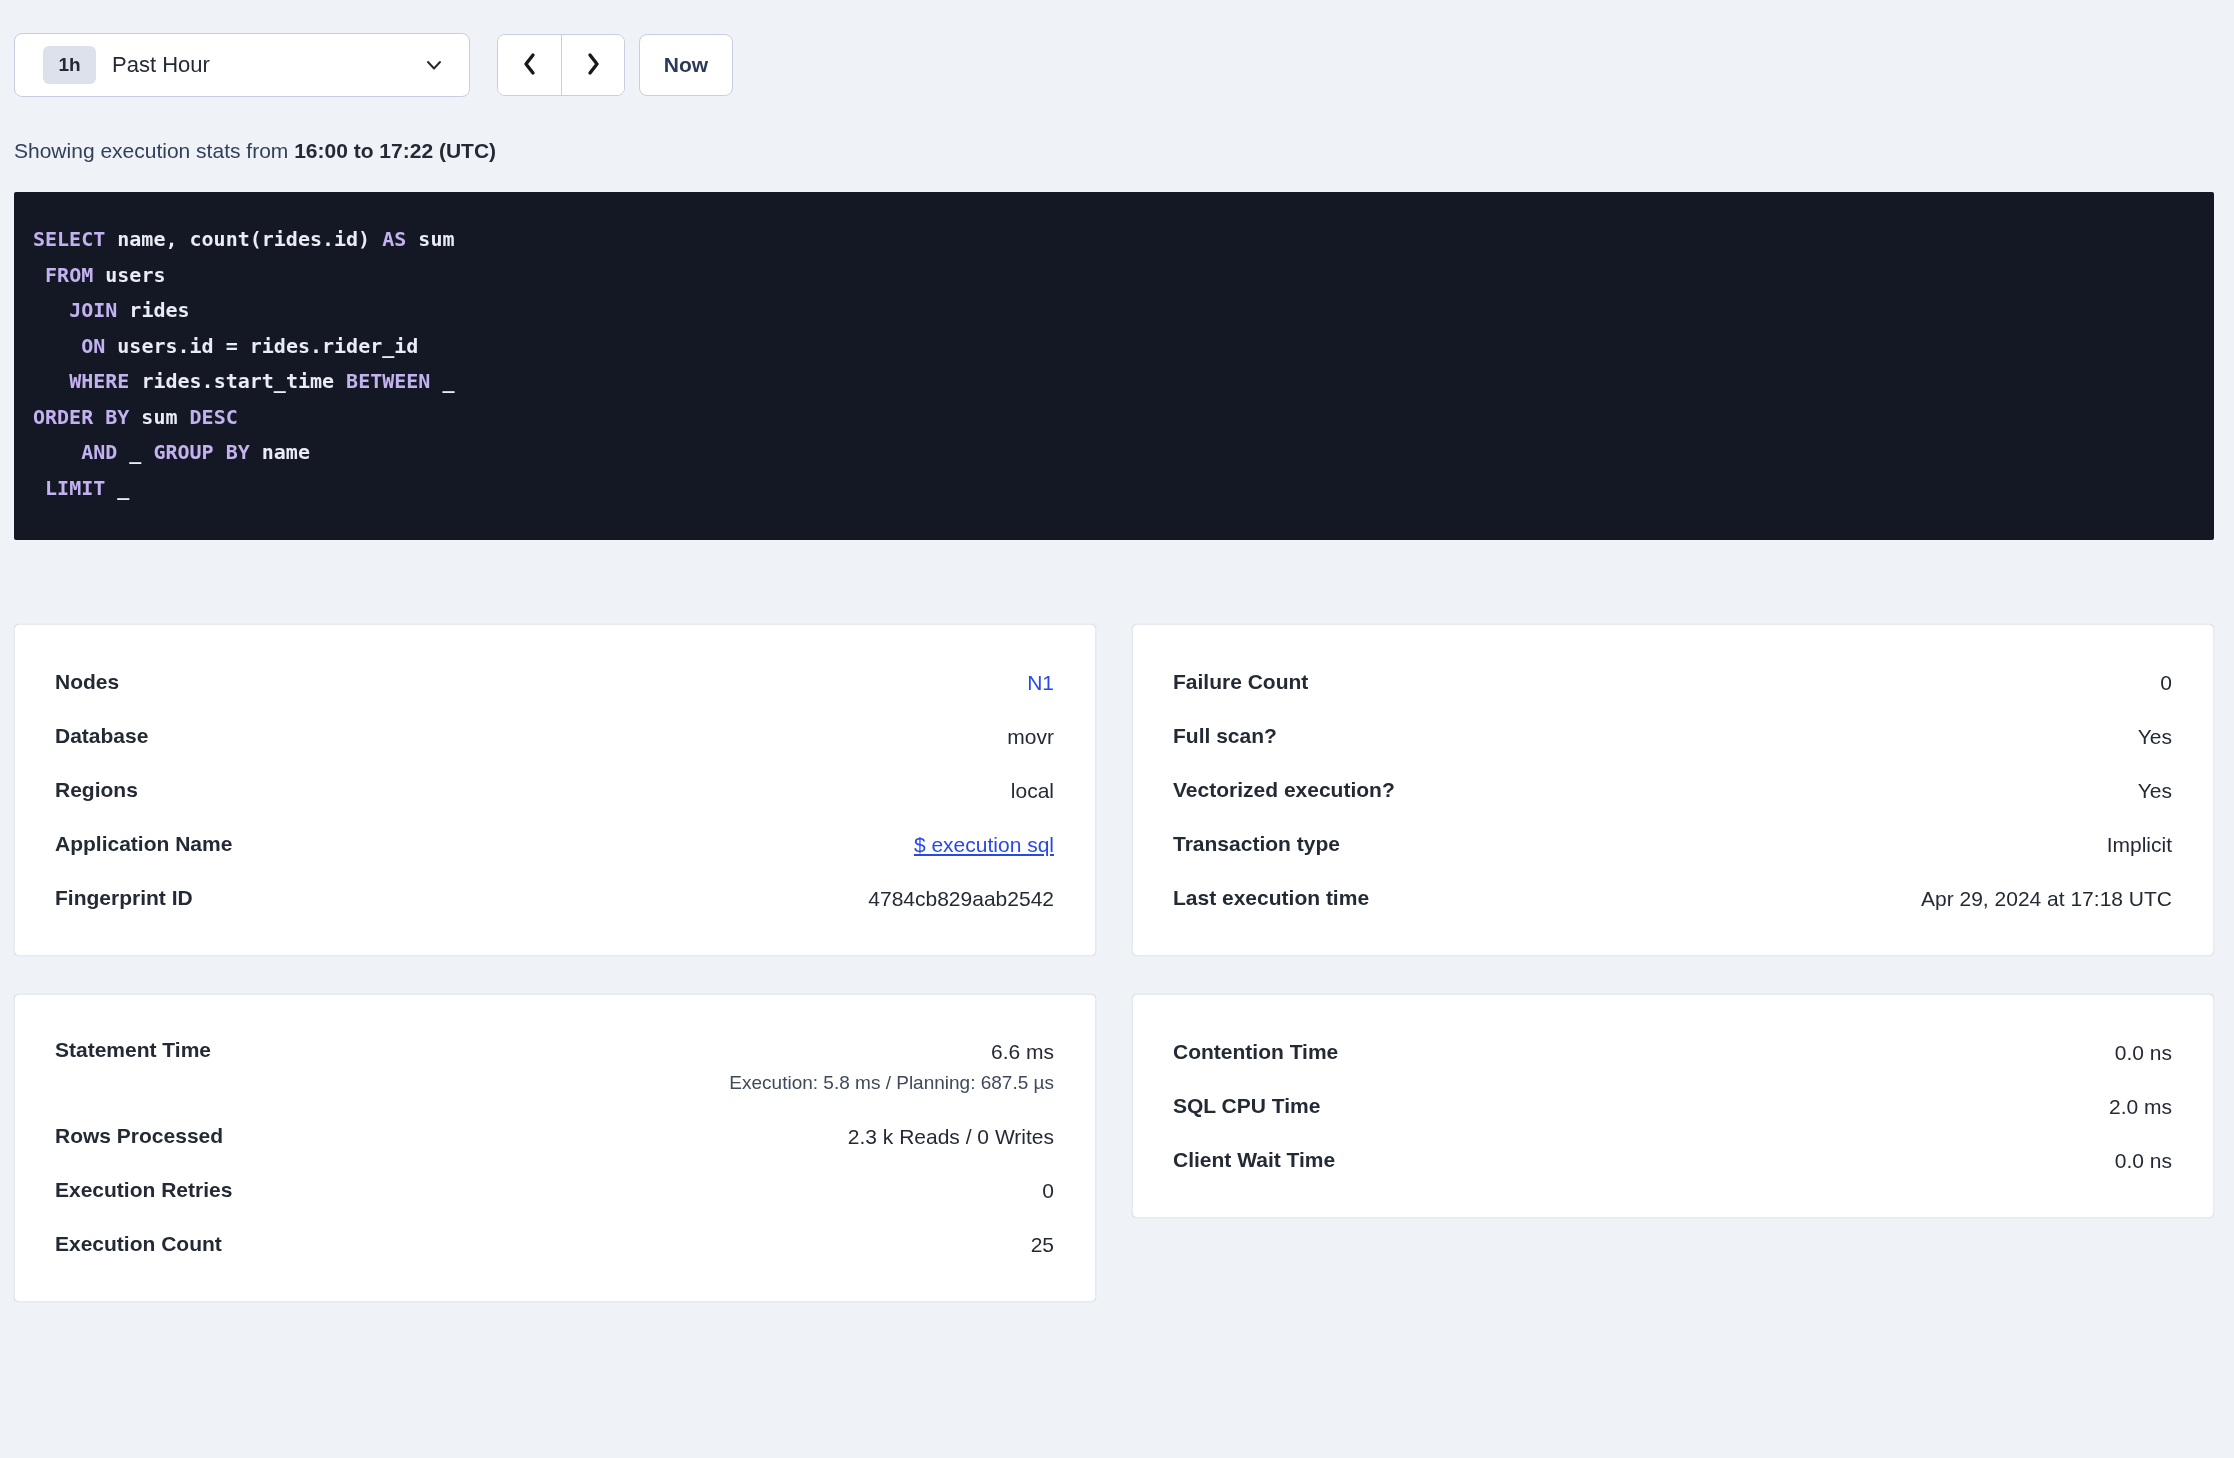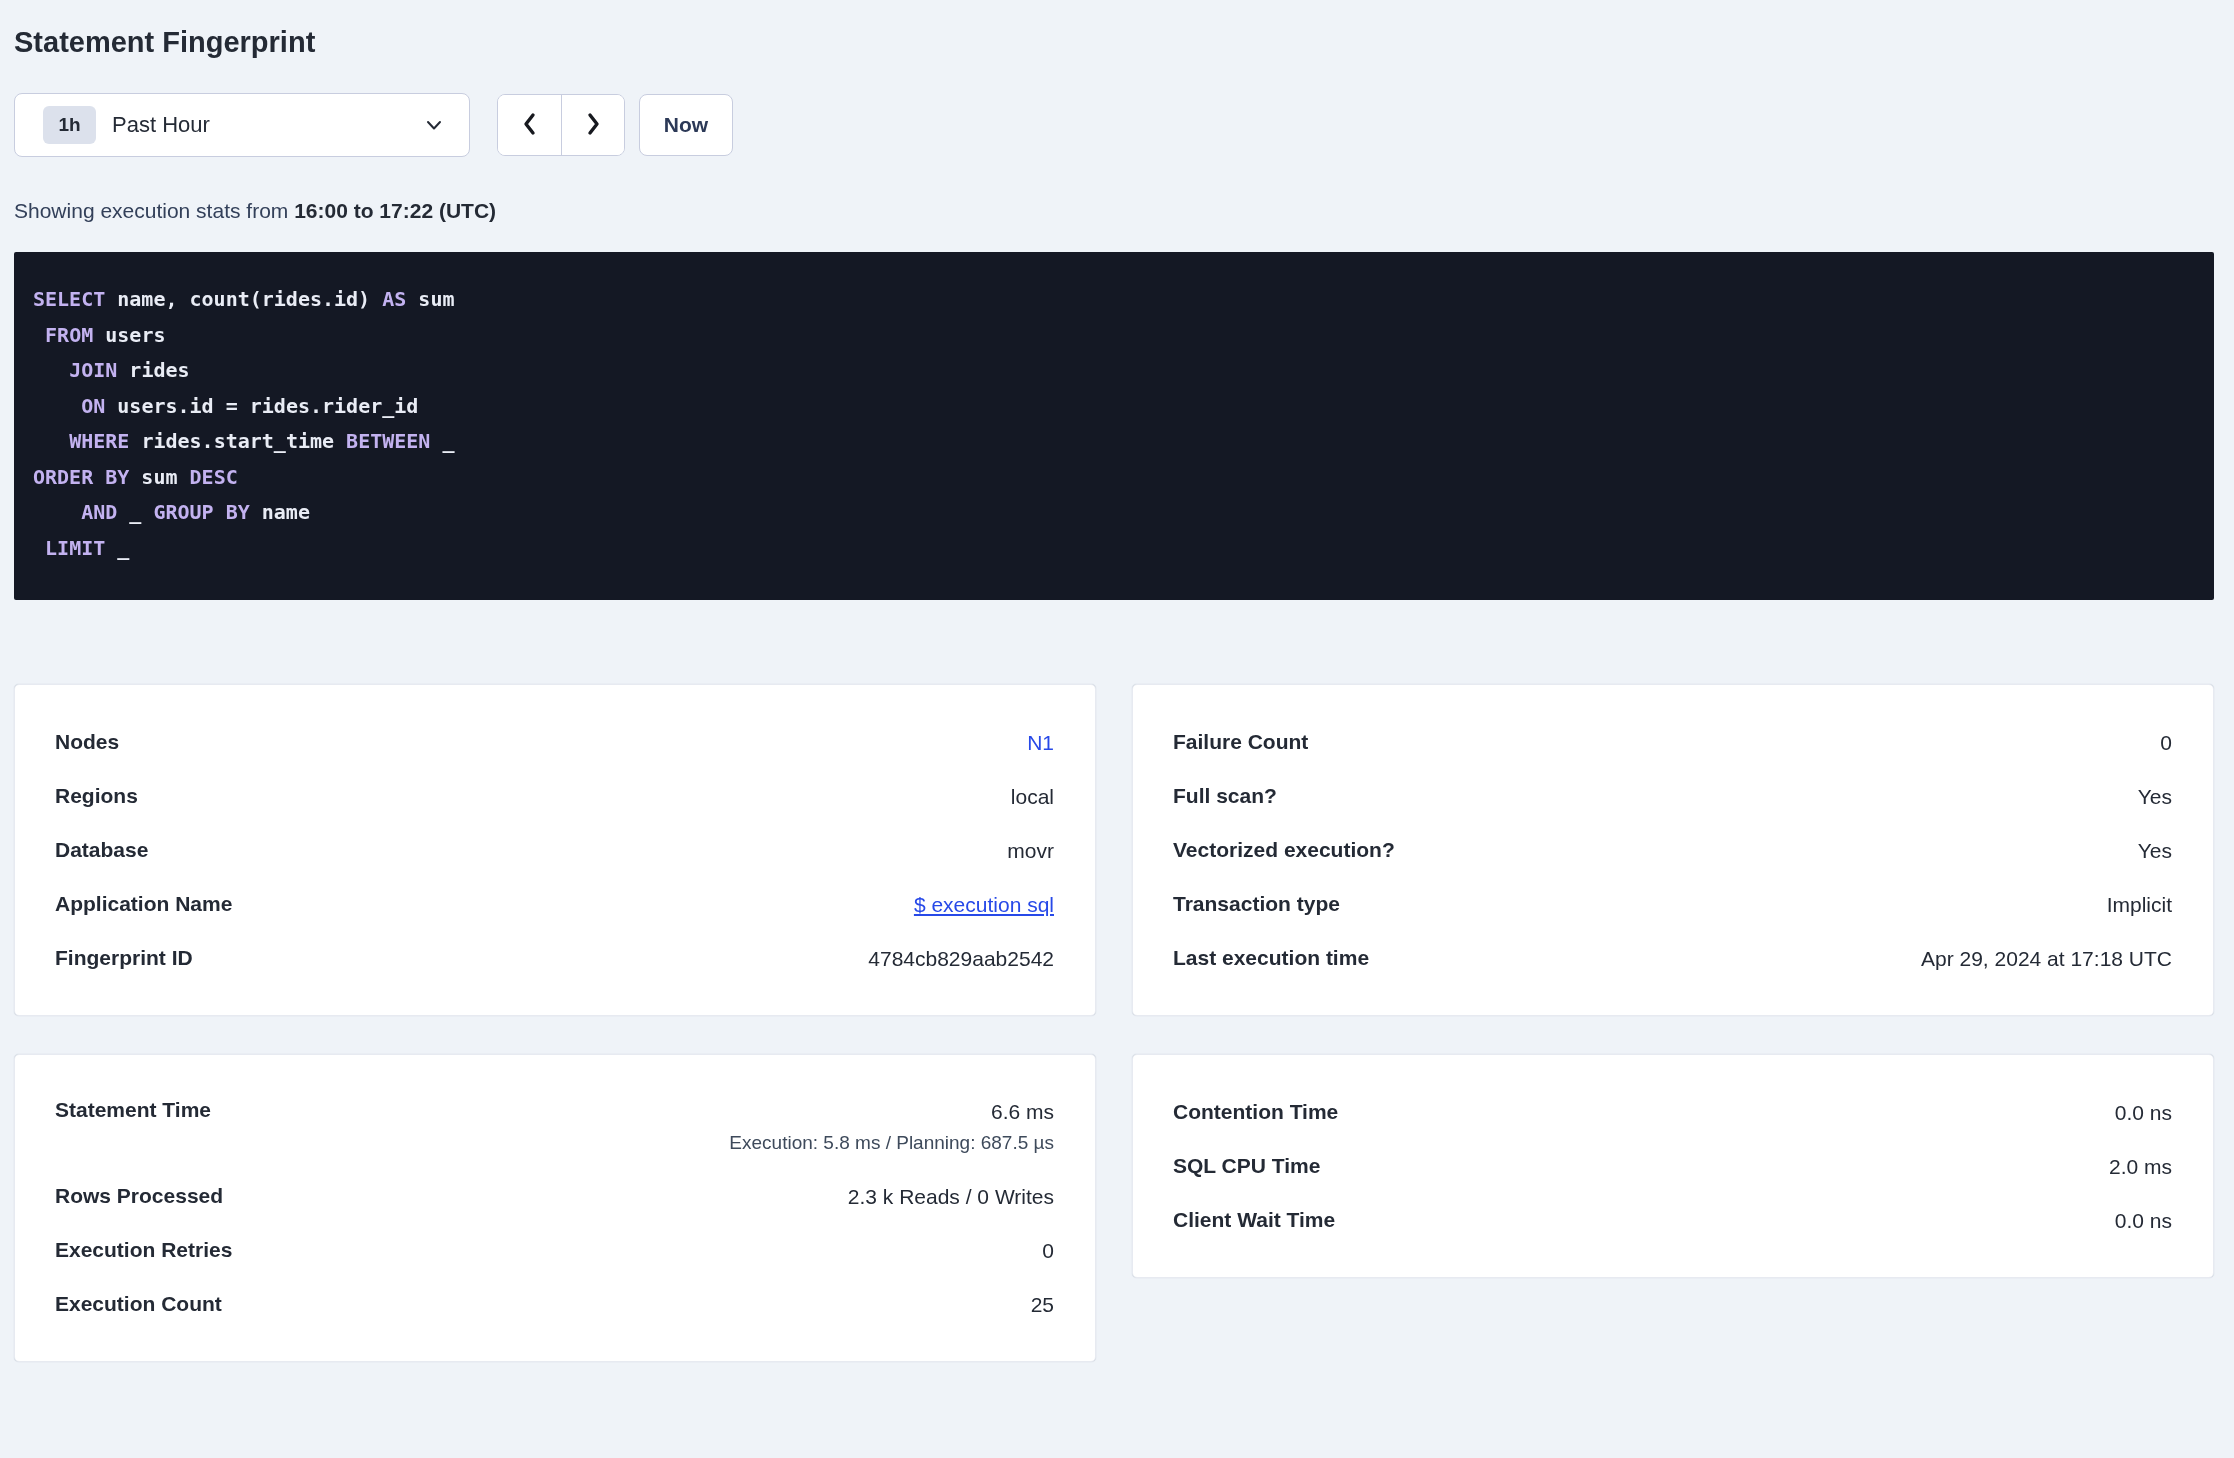--- a/index.html
+++ b/index.html
@@ -109,21 +109,20 @@
   .row-value{font-weight:400;color:var(--ink);line-height:27px;white-space:nowrap;}
   .row-value.link{color:var(--accent);cursor:pointer;}
   .row-value.link.u{text-decoration:underline;}
   .row-sub{margin-top:5px;font-size:19px;line-height:25px;color:var(--subtext);}
 </style>
 </head>
 <body>
 
 <div class="content">
 
-  <h1 class="page-title">Statement Fingerprint</h1>
 
 
   <div class="controls">
     <div class="dropdown">
       <span class="badge">1h</span>
       <span class="dropdown-label">Past Hour</span>
       <span class="chev">
         <svg width="22" height="22" viewBox="0 0 22 22" fill="none">
           <polyline points="5,8 11,14.5 17,8" stroke="#242a35" stroke-width="2" stroke-linecap="round" stroke-linejoin="round"></polyline>
         </svg>
@@ -169,29 +168,29 @@
   <div class="grid grid-top">
     <div class="card">
       <div>
           <div class="card-row">
             <span class="row-label">Nodes</span>
             <div class="row-right">
               <span class="row-value link">N1</span>
             </div>
           </div>
           <div class="card-row">
+            <span class="row-label">Database</span>
+            <div class="row-right">
+              <span class="row-value">movr</span>
+            </div>
+          </div>
+          <div class="card-row">
             <span class="row-label">Regions</span>
             <div class="row-right">
               <span class="row-value">local</span>
-            </div>
-          </div>
-          <div class="card-row">
-            <span class="row-label">Database</span>
-            <div class="row-right">
-              <span class="row-value">movr</span>
             </div>
           </div>
           <div class="card-row">
             <span class="row-label">Application Name</span>
             <div class="row-right">
               <span class="row-value link u">$ execution sql</span>
             </div>
           </div>
           <div class="card-row">
             <span class="row-label">Fingerprint ID</span>

